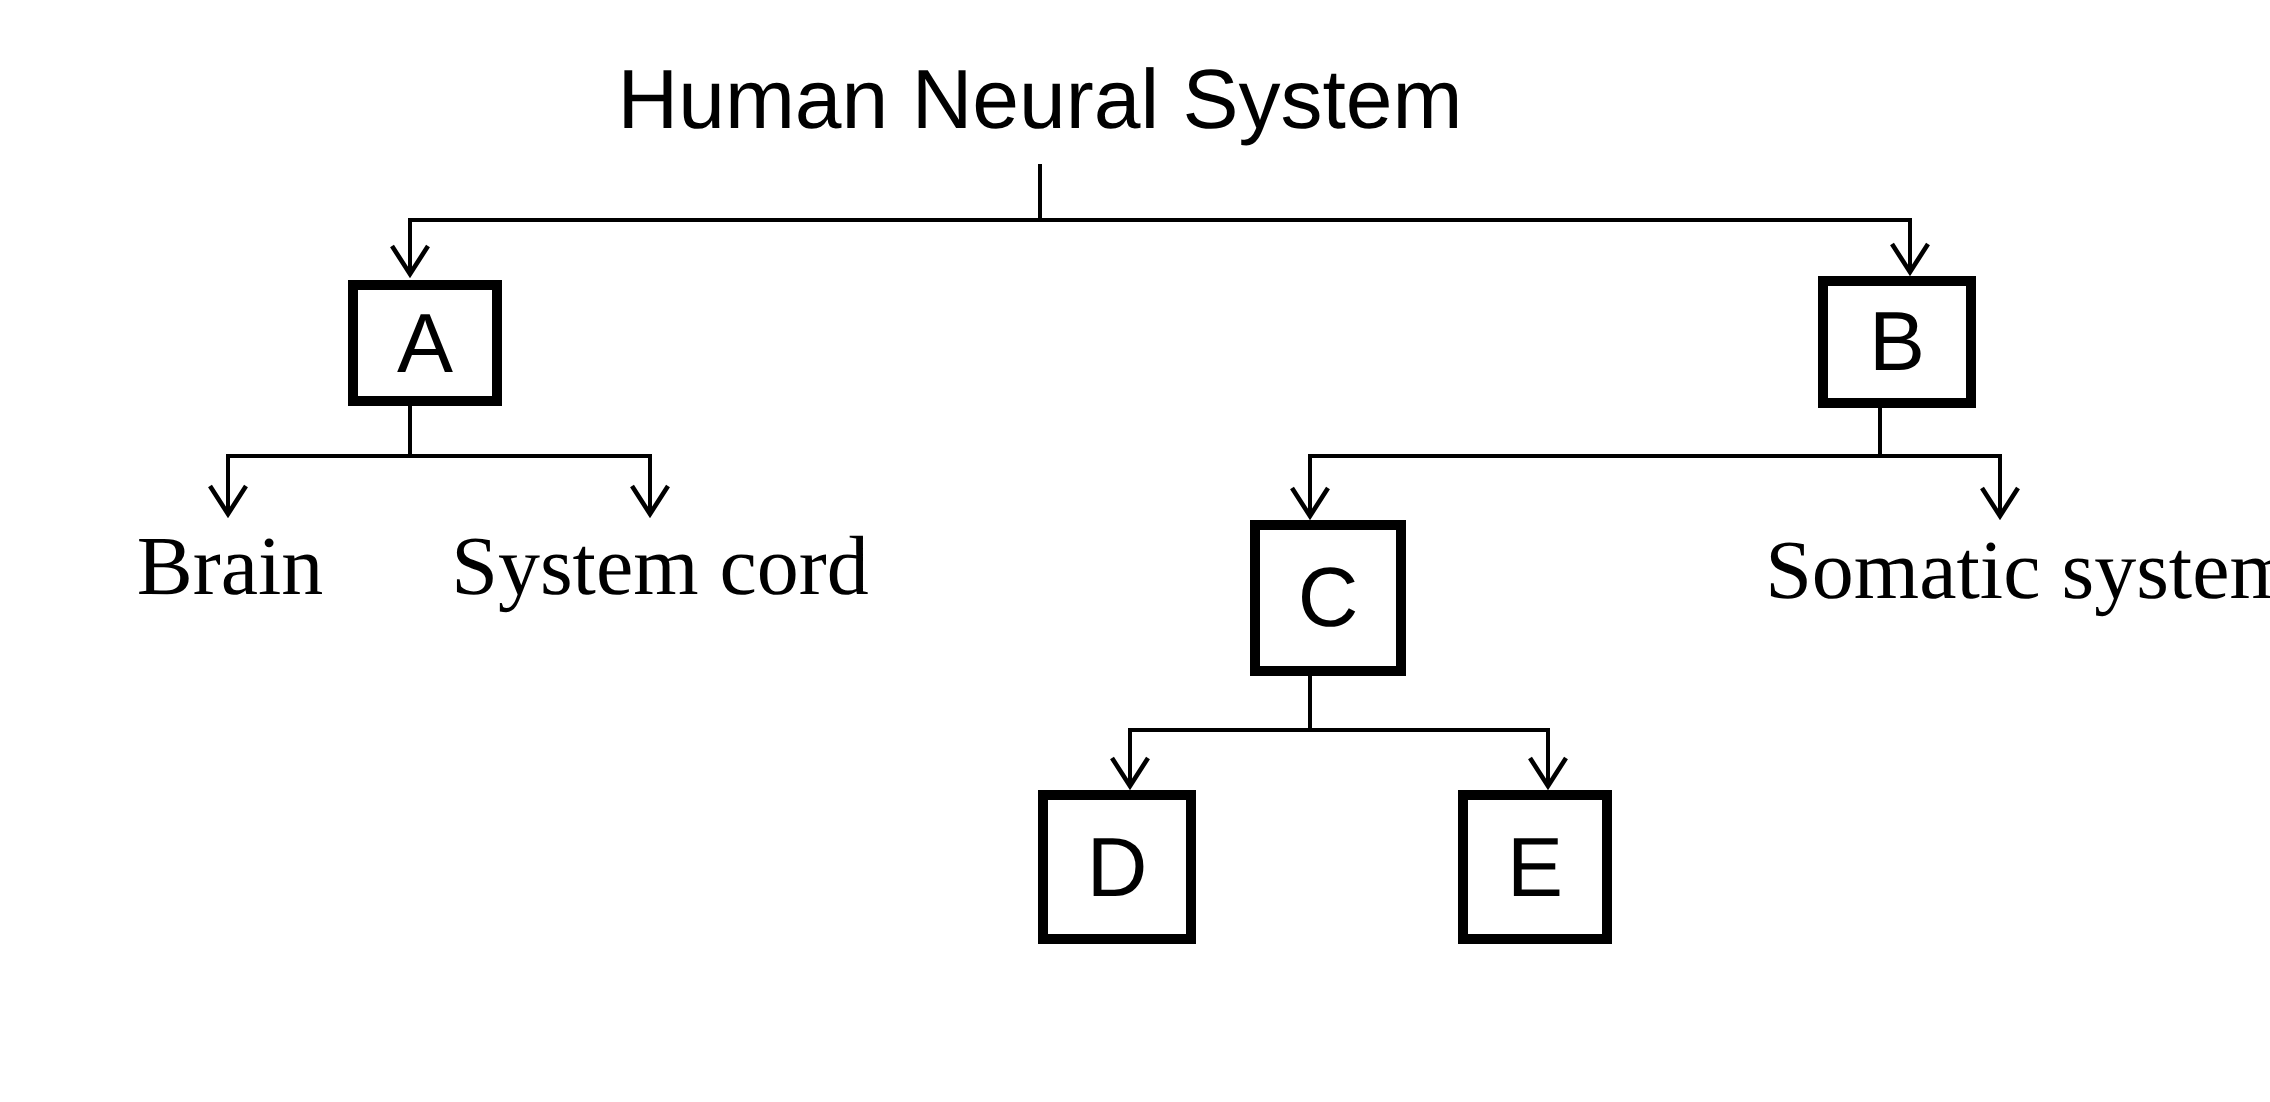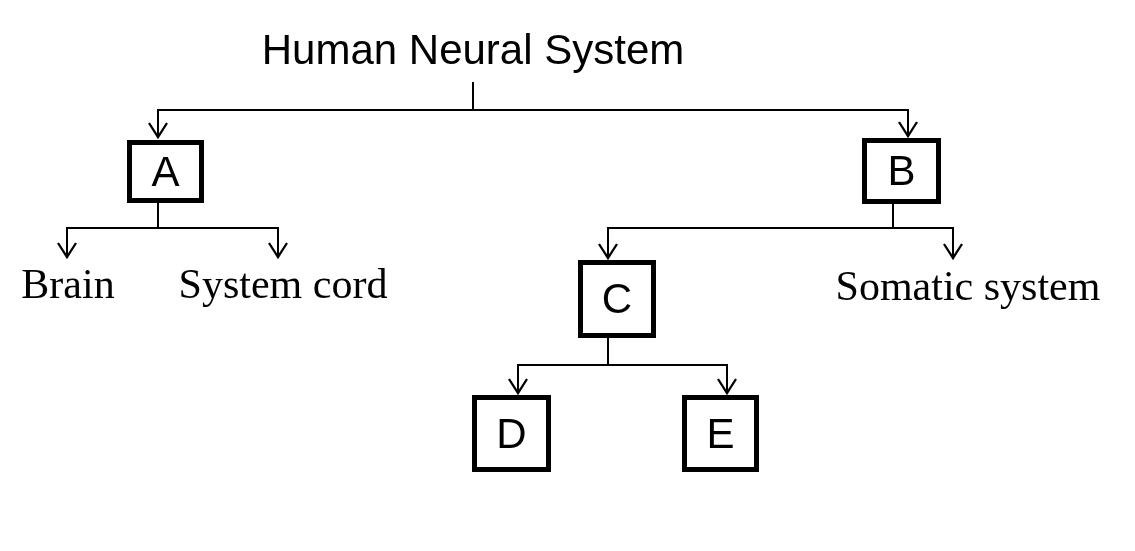--- a/index.html
+++ b/index.html
@@ -10,20 +10,21 @@
     background: #ffffff;
     overflow: hidden;
     font-family: "Liberation Sans", sans-serif;
   }
   .canvas {
     position: relative;
     width: 966px;
     height: 551px;
     background: #ffffff;
     color: #000000;
+    margin-left: 47px;
   }
   svg.connectors {
     position: absolute;
     left: 0; top: 0;
     width: 1135px;
     height: 551px;
   }
   .diagram-title {
     position: absolute;
     left: 473px;

